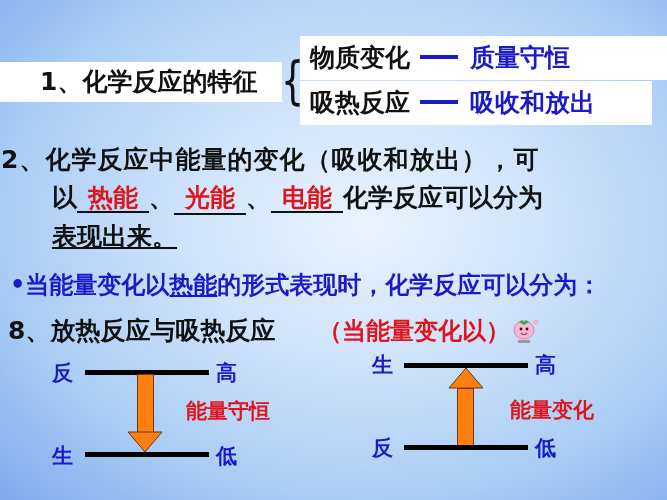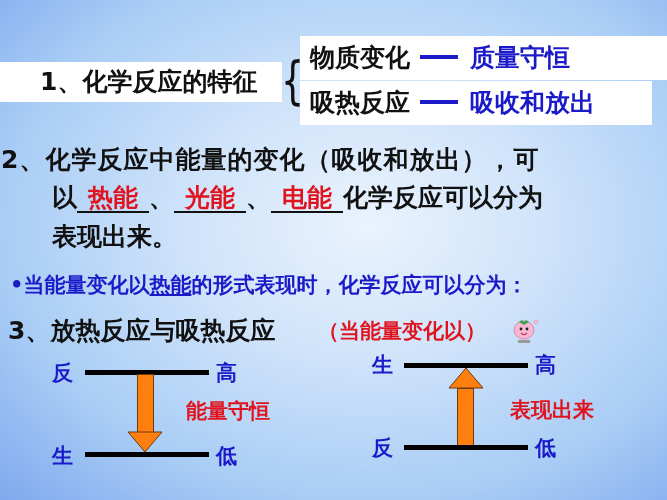--- a/index.html
+++ b/index.html
@@ -8,21 +8,21 @@
     background: radial-gradient(ellipse at 55% 45%, #eaf3fd 0%, #cfe3fa 35%, #a9cdf5 70%, #7fa9ee 100%);
     font-family: "DejaVu Sans", "Liberation Sans", sans-serif;
   }
   .abs { position: absolute; white-space: nowrap; }
   .bold { font-weight: bold; }
   .black { color: #111; }
   .blue { color: #1a1ac8; }
   .red { color: #e0141e; }
   .white-band { position: absolute; background: #fff; }
   .t26 { font-size: 25px; line-height: 30px; }
-  .t20 { font-size: 21px; line-height: 24px; }
+  .t20 { font-size: 24px; line-height: 24px; }
   .t22 { font-size: 21px; line-height: 26px; }
   .brace { font-size: 52px; line-height: 52px; font-weight: normal; color: #111; }
   .dash { display: inline-block; width: 38px; height: 4px; background: #1a1ac8; vertical-align: middle; margin: 0 12px 4px 10px; }
   .blank { display: inline-block; border-bottom: 2px solid #111; text-align: center; padding: 0 8px; line-height: 26px; }
   .u { text-decoration: underline; }
   .level { position: absolute; height: 5px; background: #000; }
   .shaft { position: absolute; background: #ff7f0e; border: 1px solid #6a3a10; }
 </style>
 </head>
 <body>
@@ -36,29 +36,29 @@
 
 <div class="abs bold t26" style="left:310px;top:43px;">
   <span class="black">物质变化</span><span class="dash"></span><span class="blue">质量守恒</span>
 </div>
 <div class="abs bold t26" style="left:310px;top:88px;">
   <span class="black">吸热反应</span><span class="dash"></span><span class="blue">吸收和放出</span>
 </div>
 
 <div class="abs bold black t26" style="left:1px;top:145px;letter-spacing:1px;">2、化学反应中能量的变化（吸收和放出），可</div>
 <div class="abs bold black t26" style="left:52px;top:183px;">
-  <span>以</span><span class="blank red" style="width:56px;">热能</span><span>、</span><span class="blank red" style="width:56px;">光能</span><span>、</span><span class="blank red" style="width:56px;">电能</span><span>化学反应可以分为</span>
+  <span>以</span><span class="blank red" style="width:56px;">热能</span><span>、</span><span class="blank red" style="width:56px;font-family:Liberation Mono, monospace;">光能</span><span>、</span><span class="blank red" style="width:56px;">电能</span><span>化学反应可以分为</span>
 </div>
-<div class="abs bold black t26" style="left:52px;top:222px;">表现出来。</div>
+<div class="abs bold black t26" style="left:52px;top:222px;text-decoration:underline;">表现出来。</div>
 
 <div class="abs bold blue t20" style="left:10px;top:273px;">
   <span>•</span><span>当能量变化以</span><span class="u">热能</span><span>的形式表现时，化学反应可以分为：</span>
 </div>
 
-<div class="abs bold black t26" style="left:8px;top:316px;">3、放热反应与吸热反应</div>
+<div class="abs bold black t26" style="left:8px;top:316px;">8、放热反应与吸热反应</div>
 <div class="abs bold red t20" style="left:318px;top:319px;">（当能量变化以）</div>
 <div class="abs" style="left:512px;top:316px;width:28px;height:30px;">
   <svg width="28" height="30" viewBox="0 0 28 30">
     <ellipse cx="12" cy="14" rx="10" ry="9" fill="#f8b7d4" stroke="#d48aa8" stroke-width="1"></ellipse>
     <path d="M7 6 L12 9 L17 6 L14 4 L12 6 L10 4 Z" fill="#3ea34a"></path>
     <circle cx="9" cy="13" r="1.4" fill="#222"></circle>
     <circle cx="15" cy="13" r="1.4" fill="#222"></circle>
     <path d="M9 17 Q12 20 15 17" stroke="#c03050" stroke-width="1.2" fill="#fff"></path>
     <circle cx="24" cy="6" r="2" fill="#f8c4dc" stroke="#d48aa8" stroke-width="0.6"></circle>
     <rect x="6" y="24" width="12" height="3" fill="#999"></rect>
@@ -84,17 +84,17 @@
 <div>
   <div class="abs bold blue t22" style="left:372px;top:352px;">生</div>
   <div class="level" style="left:404px;top:363px;width:124px;"></div>
   <div class="abs bold blue t22" style="left:535px;top:352px;">高</div>
   <div class="abs" style="left:448px;top:367px;">
     <svg width="36" height="22" viewBox="0 0 36 22">
         <polygon points="18,1 35,21 1,21" fill="#ff7f0e" stroke="#6a3a10" stroke-width="1"></polygon>
       </svg>
   </div>
   <div class="shaft" style="left:457px;top:388px;width:15px;height:58px;"></div>
-  <div class="abs bold red t22" style="left:510px;top:397px;">表现出来</div>
+  <div class="abs bold red t22" style="left:510px;top:397px;">能量变化</div>
   <div class="abs bold blue t22" style="left:372px;top:435px;">反</div>
   <div class="level" style="left:404px;top:445px;width:124px;"></div>
   <div class="abs bold blue t22" style="left:535px;top:435px;">低</div>
 </div>
 
 </body></html>

